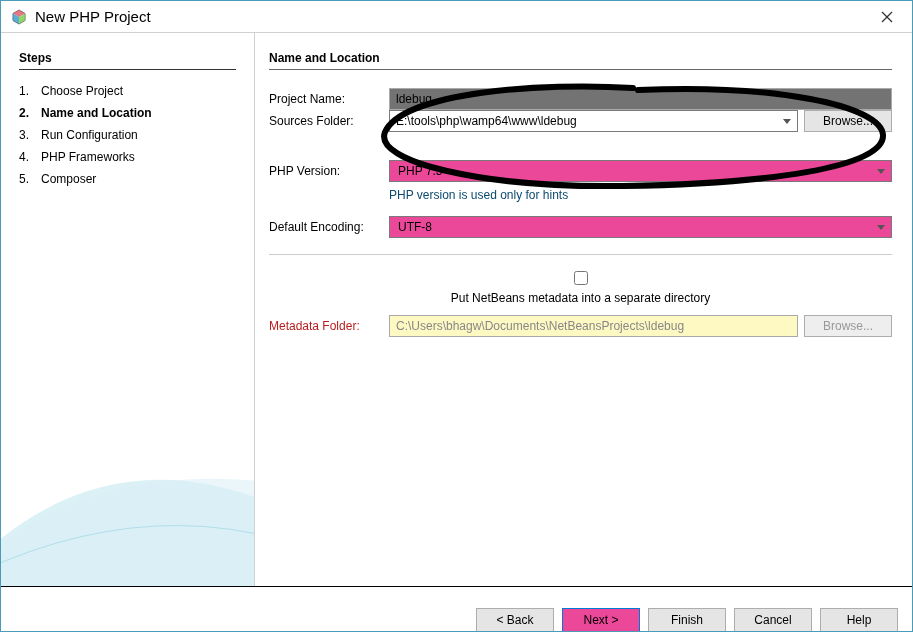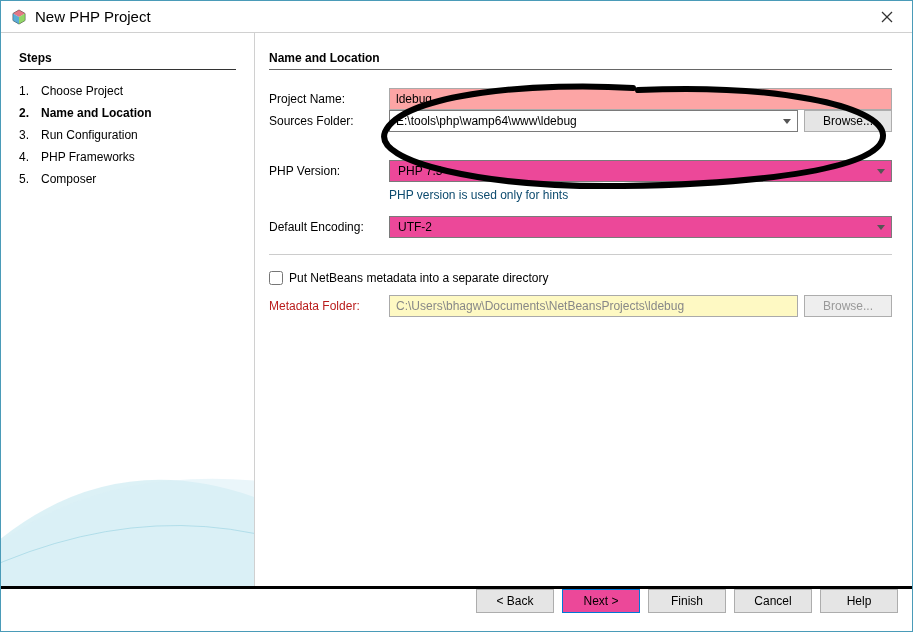--- a/index.html
+++ b/index.html
@@ -94,21 +94,21 @@
     }
     .form-row .field-area {
       flex: 1;
       display: flex;
       gap: 6px;
     }
     input.text-input {
       height: 22px;
       padding: 2px 6px;
       border: 1px solid #aaa;
-      background: #fca5a5;
+      background: #737373;
       font-family: inherit;
       font-size: 12px;
       width: 100%;
     }
     .combo {
       height: 22px;
       display: flex;
       border: 1px solid #7a7a7a;
       background: #fff;
       width: 100%;
@@ -162,33 +162,34 @@
     hr.sep {
       border: none;
       border-top: 1px solid #ccc;
       margin: 16px 0;
     }
     .checkbox-row {
       display: flex;
       align-items: center;
       gap: 6px;
       margin-bottom: 10px;
+      flex-direction: column;
     }
     .checkbox-row input[type=checkbox] {
       width: 14px; height: 14px;
     }
     .disabled-text input {
       background: #fef9c3;
       color: #888;
     }
     .footer-bar {
       height: 46px;
-      border-top: 3px solid #000000;
-      display: flex;
-      align-items: flex-start;
+      border-top: 1px solid #000000;
+      display: flex;
+      align-items: flex-end;
       justify-content: flex-end;
       gap: 8px;
       padding: 0 14px;
       background: #fff;
     }
     .footer-bar .btn-lg {
       height: 24px;
       min-width: 78px;
       padding: 0 14px;
       background: #e5e5e5;
@@ -303,21 +304,21 @@
             </div>
         </div>
       </div>
     </div>
     <div class="hint-text">PHP version is used only for hints</div>
 
     <div class="form-row">
       <div class="label">Default Encoding:</div>
       <div class="field-area">
         <div class="dropdown">
-          <div class="dd-text">UTF-2</div>
+          <div class="dd-text">UTF-8</div>
           <div class="dd-arrow">
               <div class="chevron-down"></div>
             </div>
         </div>
       </div>
     </div>
 
     <hr class="sep">
 
     <div class="checkbox-row">

